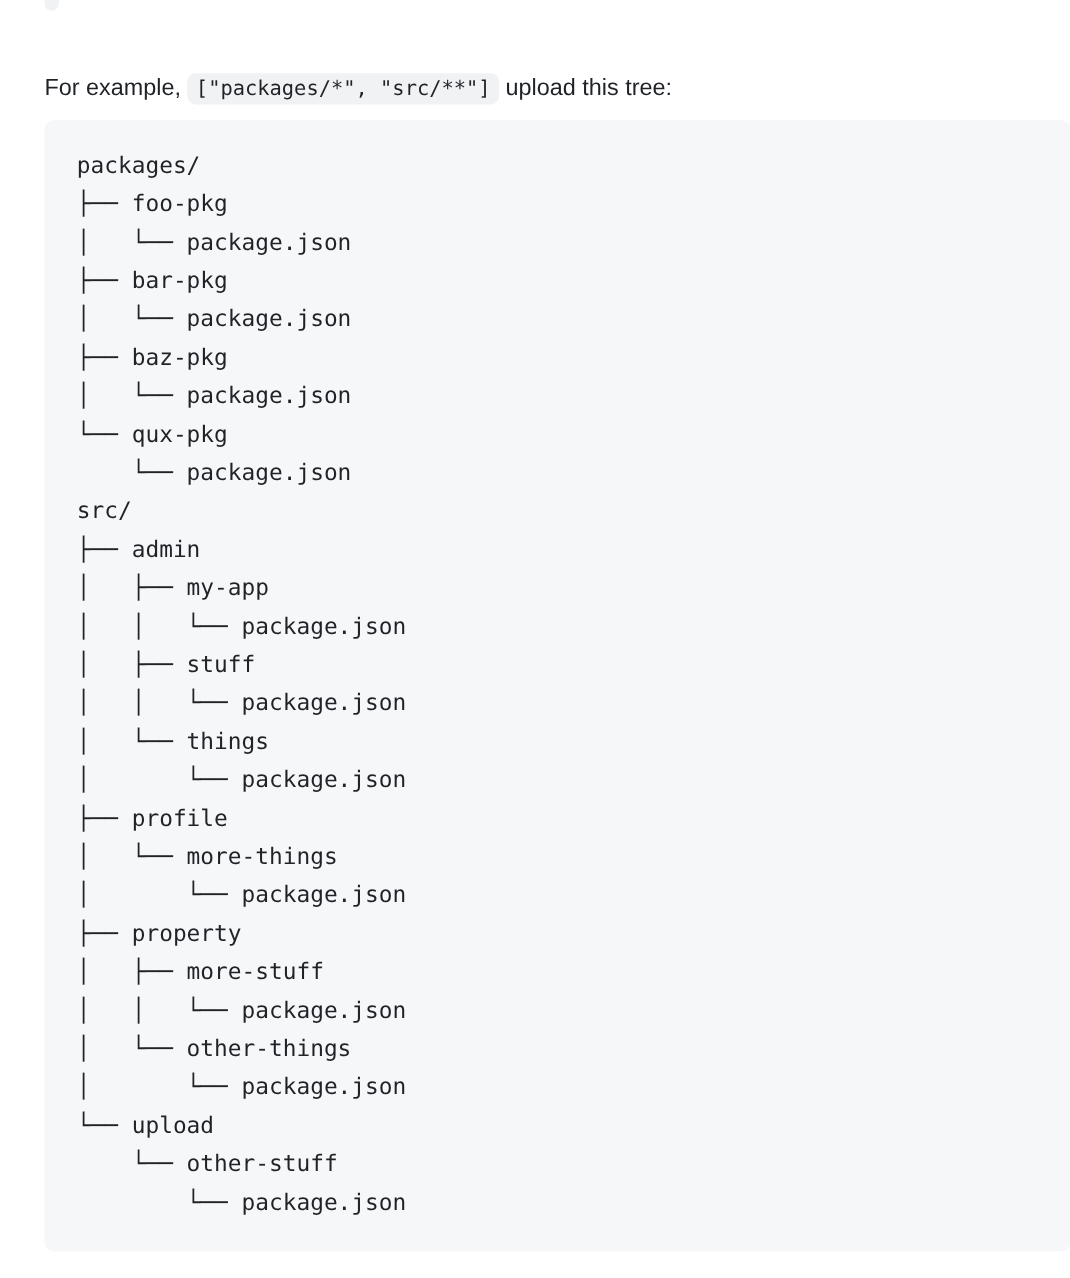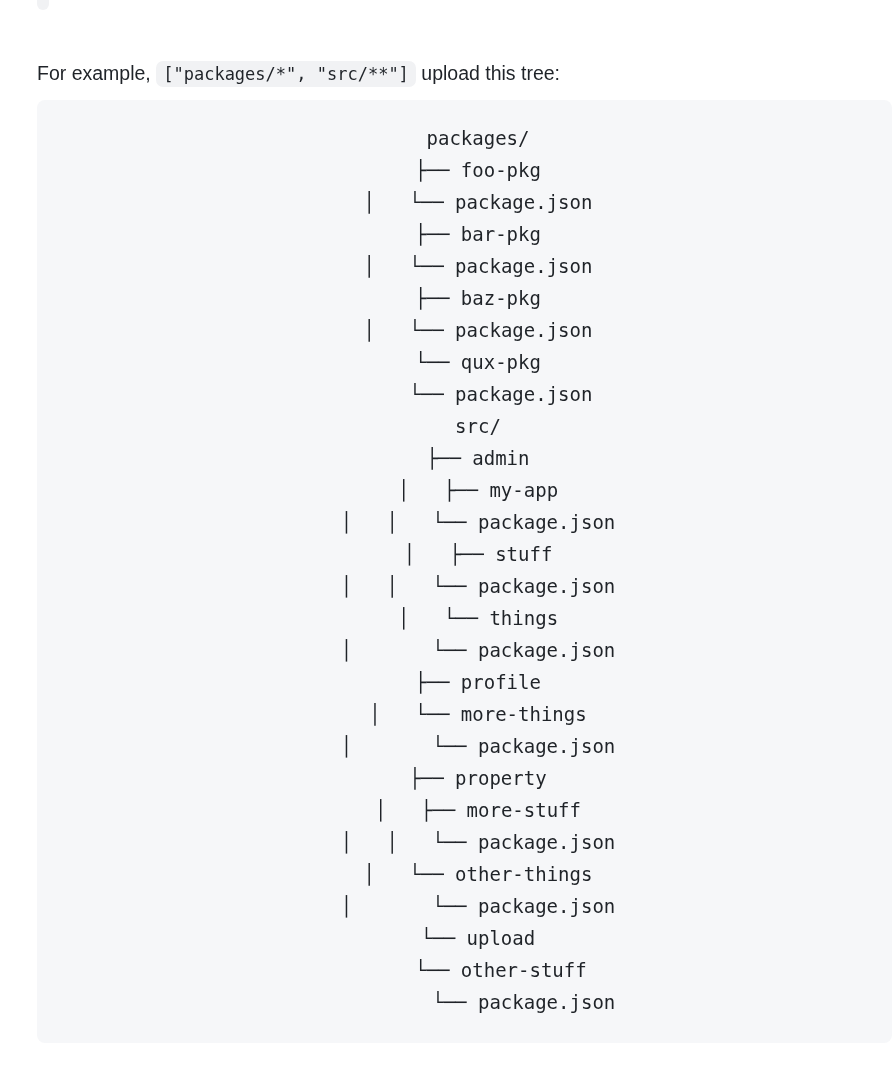--- a/index.html
+++ b/index.html
@@ -80,21 +80,20 @@
     overflow: hidden;
   }
   .tree {
     margin: 0;
     font-family: "DejaVu Sans Mono", "Liberation Mono", monospace;
     font-size: 19px;
     line-height: 32px;
     color: #1f2328;
     white-space: pre;
     tab-size: 4;
-    text-align: center;
   }
   .tree .line { display: block; height: 32px; }
 </style>
 </head>
 <body>
 
 <div class="page">
 
   <div class="clipped-line">
     <span></span><code></code><span></span>

